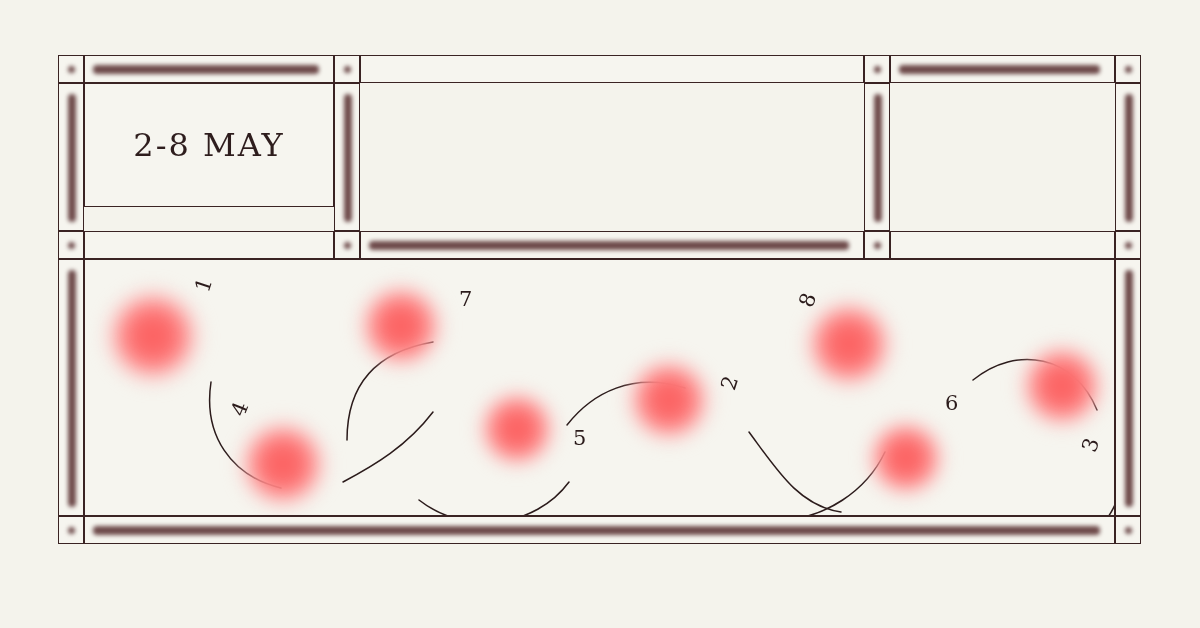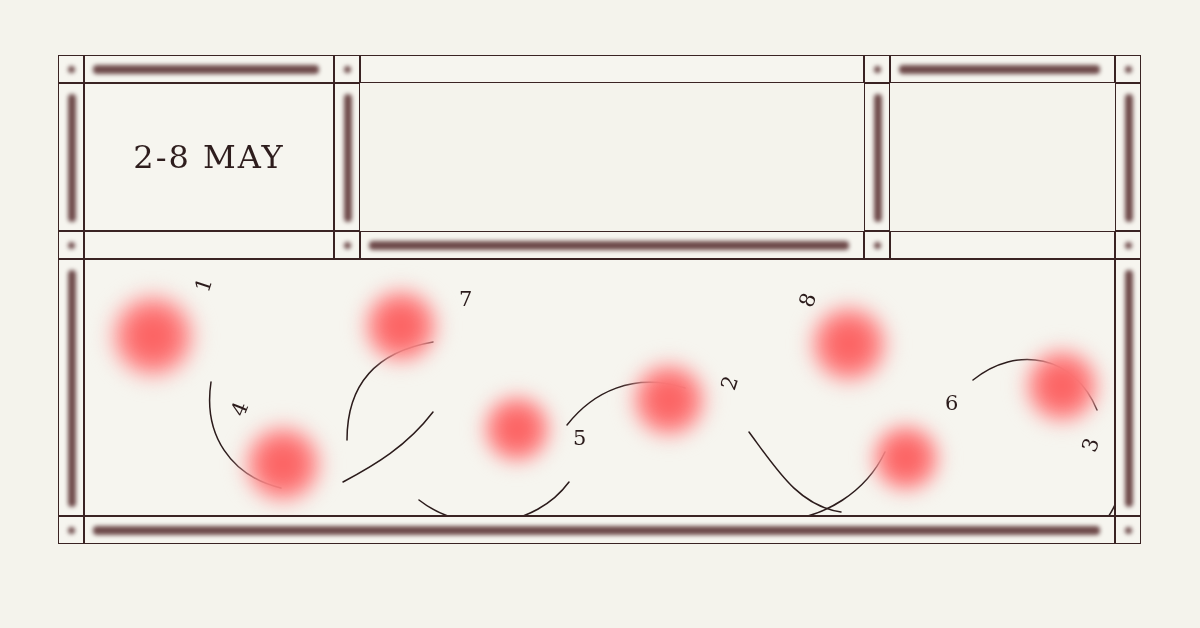--- a/index.html
+++ b/index.html
@@ -133,21 +133,21 @@
     <div class="bar-h" style="left:8px;top:9px;width:201px;height:9px;"></div>
   </div>
   <div class="grid-cell" style="left:1057px;top:0;width:26px;height:28px;">
     <div class="dot" style="left:9px;top:10px;width:7px;height:7px;"></div>
   </div>
 
   <div class="grid-cell" style="left:0;top:28px;width:26px;height:148px;">
     <div class="bar-v" style="left:9px;top:10px;width:8px;height:128px;"></div>
   </div>
 
-  <div class="grid-cell cell-text" style="left:26px;top:28px;width:250px;height:148px;">
+  <div class="grid-cell cell-text" style="left:26px;top:28px;width:250px;height:124px;">
     <span id="date-cell-text">2-8 MAY</span>
   </div>
 
   <div class="grid-cell" style="left:276px;top:28px;width:26px;height:148px;">
     <div class="bar-v" style="left:9px;top:10px;width:8px;height:128px;"></div>
   </div>
 
 
   <div class="grid-cell" style="left:806px;top:28px;width:26px;height:148px;">
     <div class="bar-v" style="left:9px;top:10px;width:8px;height:128px;"></div>

